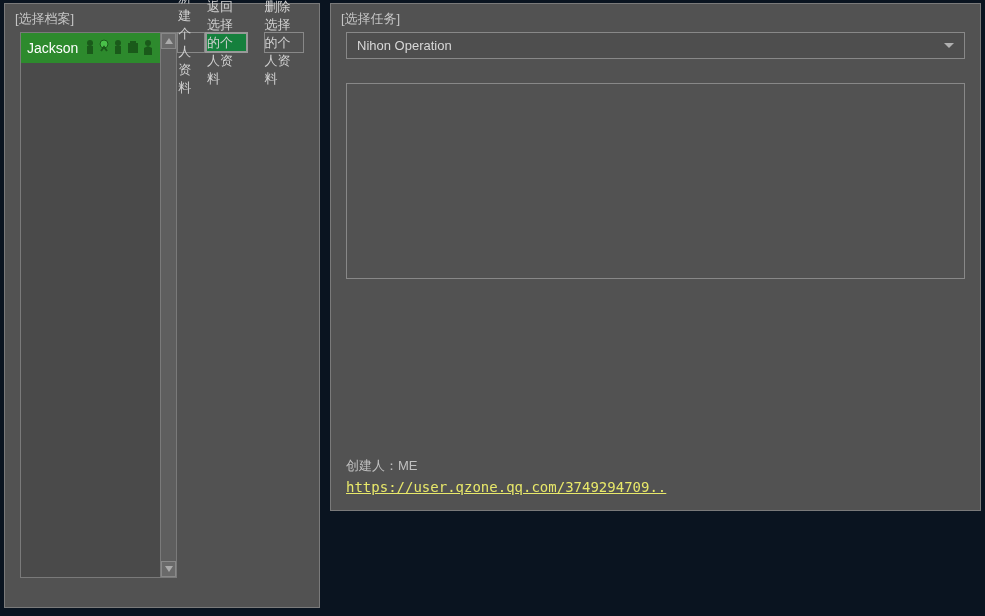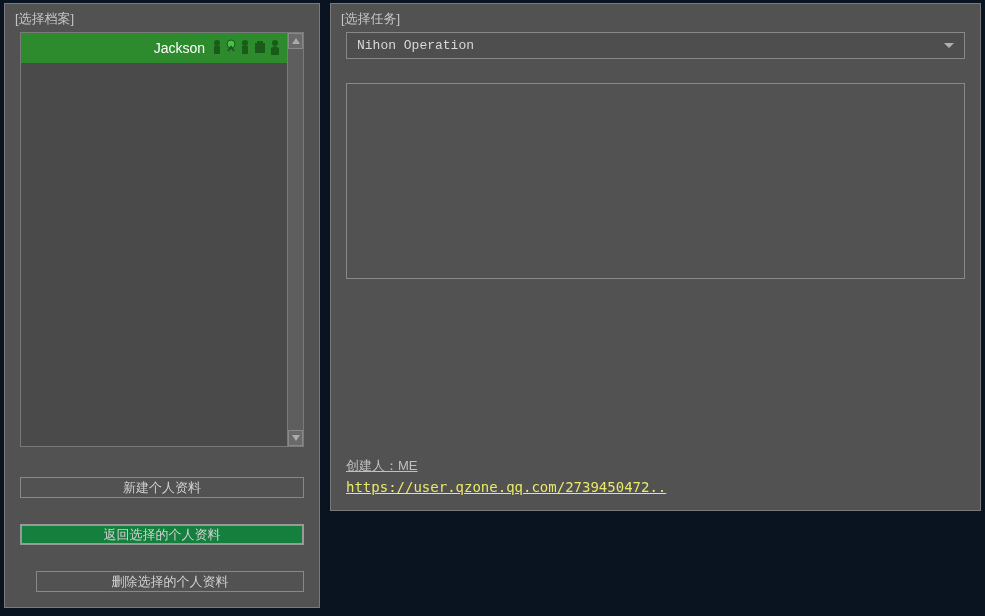--- a/index.html
+++ b/index.html
@@ -25,22 +25,21 @@
   position: absolute;
   top: 6px;
   left: 10px;
   color: #c5c5c5;
   font-size: 13px;
 }
 .left-panel {
   width: 316px;
   height: 605px;
   display: flex;
-  flex-direction: column;
-  gap: 16px;
+  flex-direction: row;
 }
 .right-panel {
   flex: 1;
   height: 508px;
   display: flex;
   flex-direction: column;
 }
 .profile-list {
   flex: 1;
   border: 1px solid #7a7a7a;
@@ -111,21 +110,20 @@
   height: 27px;
   border: 1px solid #888;
   background: #4e4e4e;
   display: flex;
   align-items: center;
   padding: 0 10px;
   color: #d8d8d8;
   cursor: pointer;
   margin-bottom: 24px;
   position: relative;
-  font-family: Liberation Mono, monospace;
 }
 .dropdown-label { flex: 1; font-size: 13px; }
 .dropdown-arrow {
   width: 0; height: 0;
   border-left: 5px solid transparent;
   border-right: 5px solid transparent;
   border-top: 5px solid #b0b0b0;
 }
 .preview-box {
   height: 196px;
@@ -136,21 +134,20 @@
 .hashtag {
   color: #c0c0c0;
   font-size: 14px;
   margin-bottom: 10px;
 }
 .spacer { flex: 1; }
 .creator-line {
   color: #c0c0c0;
   font-size: 13px;
   margin-bottom: 4px;
-  text-decoration: underline;
 }
 .link {
   color: #e8e86a;
   text-decoration: underline;
   font-family: monospace;
   font-size: 14px;
   cursor: pointer;
 }
 .pi { display: inline-block; }
 </style>
@@ -220,14 +217,14 @@
   <div class="panel-title">[选择任务]</div>
   <div class="dropdown">
     <span class="dropdown-label">Nihon Operation</span>
     <span class="dropdown-arrow"></span>
   </div>
   <div class="preview-box"></div>
   <div class="spacer"></div>
   <div class="creator-line">
     <span>创建人：</span><span>ME</span>
   </div>
-  <a class="link">https://user.qzone.qq.com/2739450472..</a>
+  <a class="link">https://user.qzone.qq.com/3749294709..</a>
 </div>
 
 </body></html>

